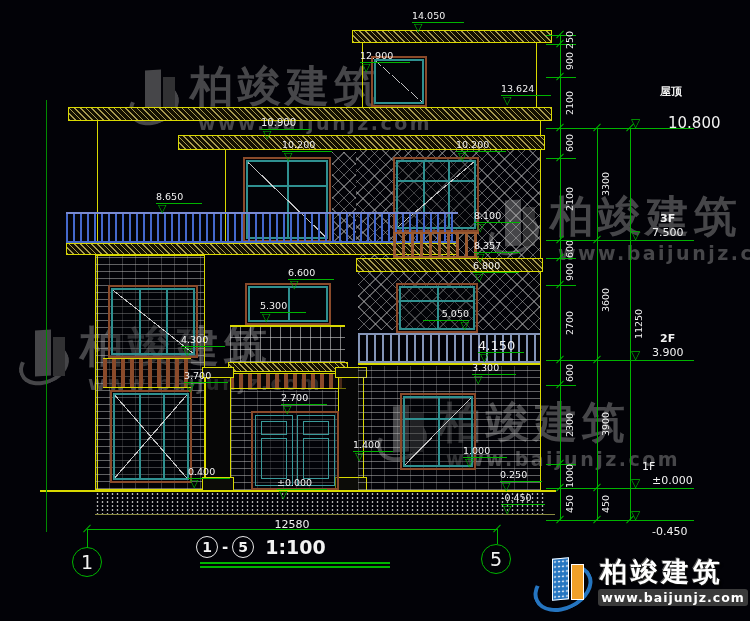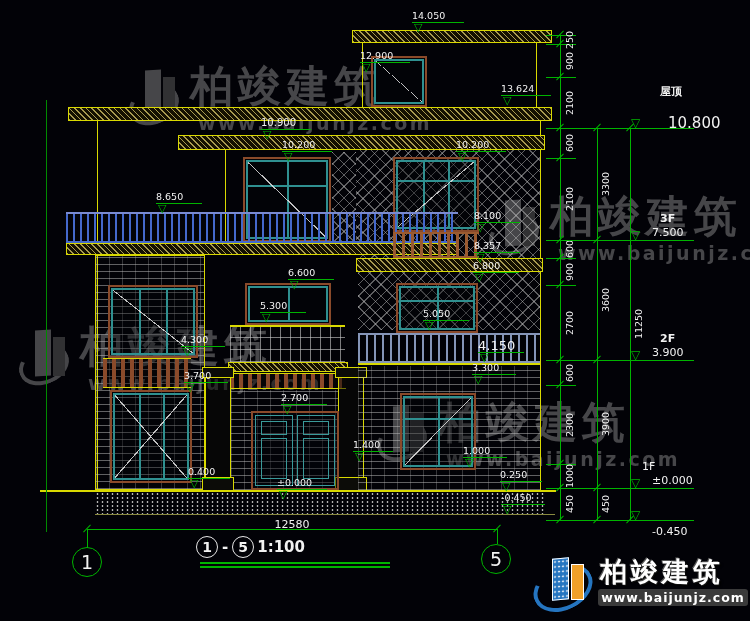--- a/index.html
+++ b/index.html
@@ -57,21 +57,21 @@
   .dpanel{position:absolute;left:5px;right:5px;border:1px solid #3a9a9a;}
   .dpanel.top{top:5px;height:20%;}
   .dpanel.bot{top:32%;bottom:6px;}
   
   #titlebar{position:absolute;}
   .tb-row{position:absolute;left:196px;top:536px;display:flex;align-items:center;gap:3px;color:#f2f2f2;}
   .circ{display:inline-flex;align-items:center;justify-content:center;width:22px;height:22px;
         border:1.6px solid #e8e8e8;border-radius:50%;font-size:14px;font-weight:bold;}
   .tdash{font-size:15px;font-weight:bold;margin:0 1px;}
   .tname{font-size:21px;font-weight:bold;letter-spacing:2px;}
-  .tscale{font-size:15px;font-weight:bold;}
+  .tscale{font-size:19px;font-weight:bold;margin-left:8px;}
   
   #logo{position:absolute;left:530px;top:554px;width:218px;height:64px;}
   .lg-swoosh{position:absolute;left:2px;top:12px;width:62px;height:44px;border:4px solid #2575c0;
              border-radius:50%;transform:rotate(-26deg);border-top-color:transparent;}
   .lg-b1{position:absolute;left:22px;top:4px;width:17px;height:42px;background:#2575c0;
          transform:skewY(-5deg);background-image:radial-gradient(circle,rgba(255,255,255,.9) .8px,transparent 1.2px);
          background-size:4px 5px;border:1px solid #fff;}
   .lg-b2{position:absolute;left:41px;top:10px;width:13px;height:36px;background:#f0a028;border:1px solid #fff;}
   .lg-cn{position:absolute;left:70px;top:0px;font-size:27px;font-weight:bold;color:#fff;
          letter-spacing:4px;white-space:nowrap;
@@ -283,21 +283,21 @@
       <div style="position: absolute; left: 288px; top: 268px;">
         <div style="position: static; color: rgb(242, 242, 242); font-size: 9.5px; line-height: 10px; white-space: nowrap;">6.600</div>
         <div style="position: static; display: block; width: 46px; height: 1px; background: rgb(0, 180, 0); margin-top: 1px;"></div>
         <div style="position: static; color: rgb(0, 180, 0); font-size: 11px; line-height: 9px; margin-left: 2px;">▽</div>
       </div>
       <div style="position: absolute; left: 260px; top: 301px;">
         <div style="position: static; color: rgb(242, 242, 242); font-size: 9.5px; line-height: 10px; white-space: nowrap;">5.300</div>
         <div style="position: static; display: block; width: 46px; height: 1px; background: rgb(0, 180, 0); margin-top: 1px;"></div>
         <div style="position: static; color: rgb(0, 180, 0); font-size: 11px; line-height: 9px; margin-left: 2px;">▽</div>
       </div>
-      <div style="position: absolute; left: 423px; top: 309px;">
+      <div style="position: absolute; left: 423px; top: 309px; text-align: right;">
         <div style="position: static; color: rgb(242, 242, 242); font-size: 9.5px; line-height: 10px; white-space: nowrap;">5.050</div>
         <div style="position: static; display: block; width: 46px; height: 1px; background: rgb(0, 180, 0); margin-top: 1px;"></div>
         <div style="position: static; color: rgb(0, 180, 0); font-size: 11px; line-height: 9px; margin-left: 2px;">▽</div>
       </div>
       <div style="position: absolute; left: 181px; top: 335px;">
         <div style="position: static; color: rgb(242, 242, 242); font-size: 9.5px; line-height: 10px; white-space: nowrap;">4.300</div>
         <div style="position: static; display: block; width: 44px; height: 1px; background: rgb(0, 180, 0); margin-top: 1px;"></div>
         <div style="position: static; color: rgb(0, 180, 0); font-size: 11px; line-height: 9px; margin-left: 2px;">▽</div>
       </div>
       <div style="position: absolute; left: 184px; top: 371px;">

